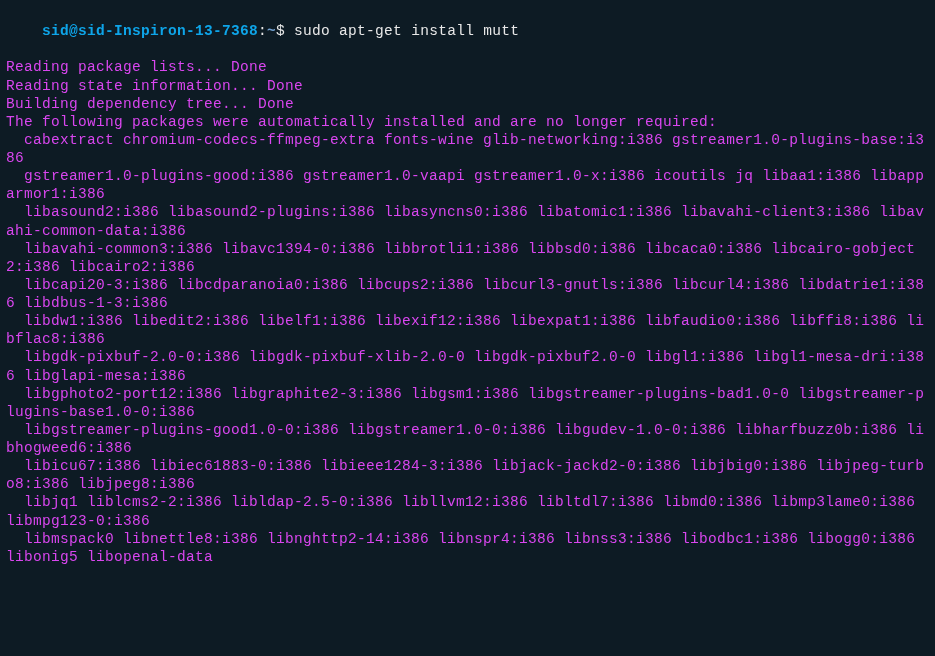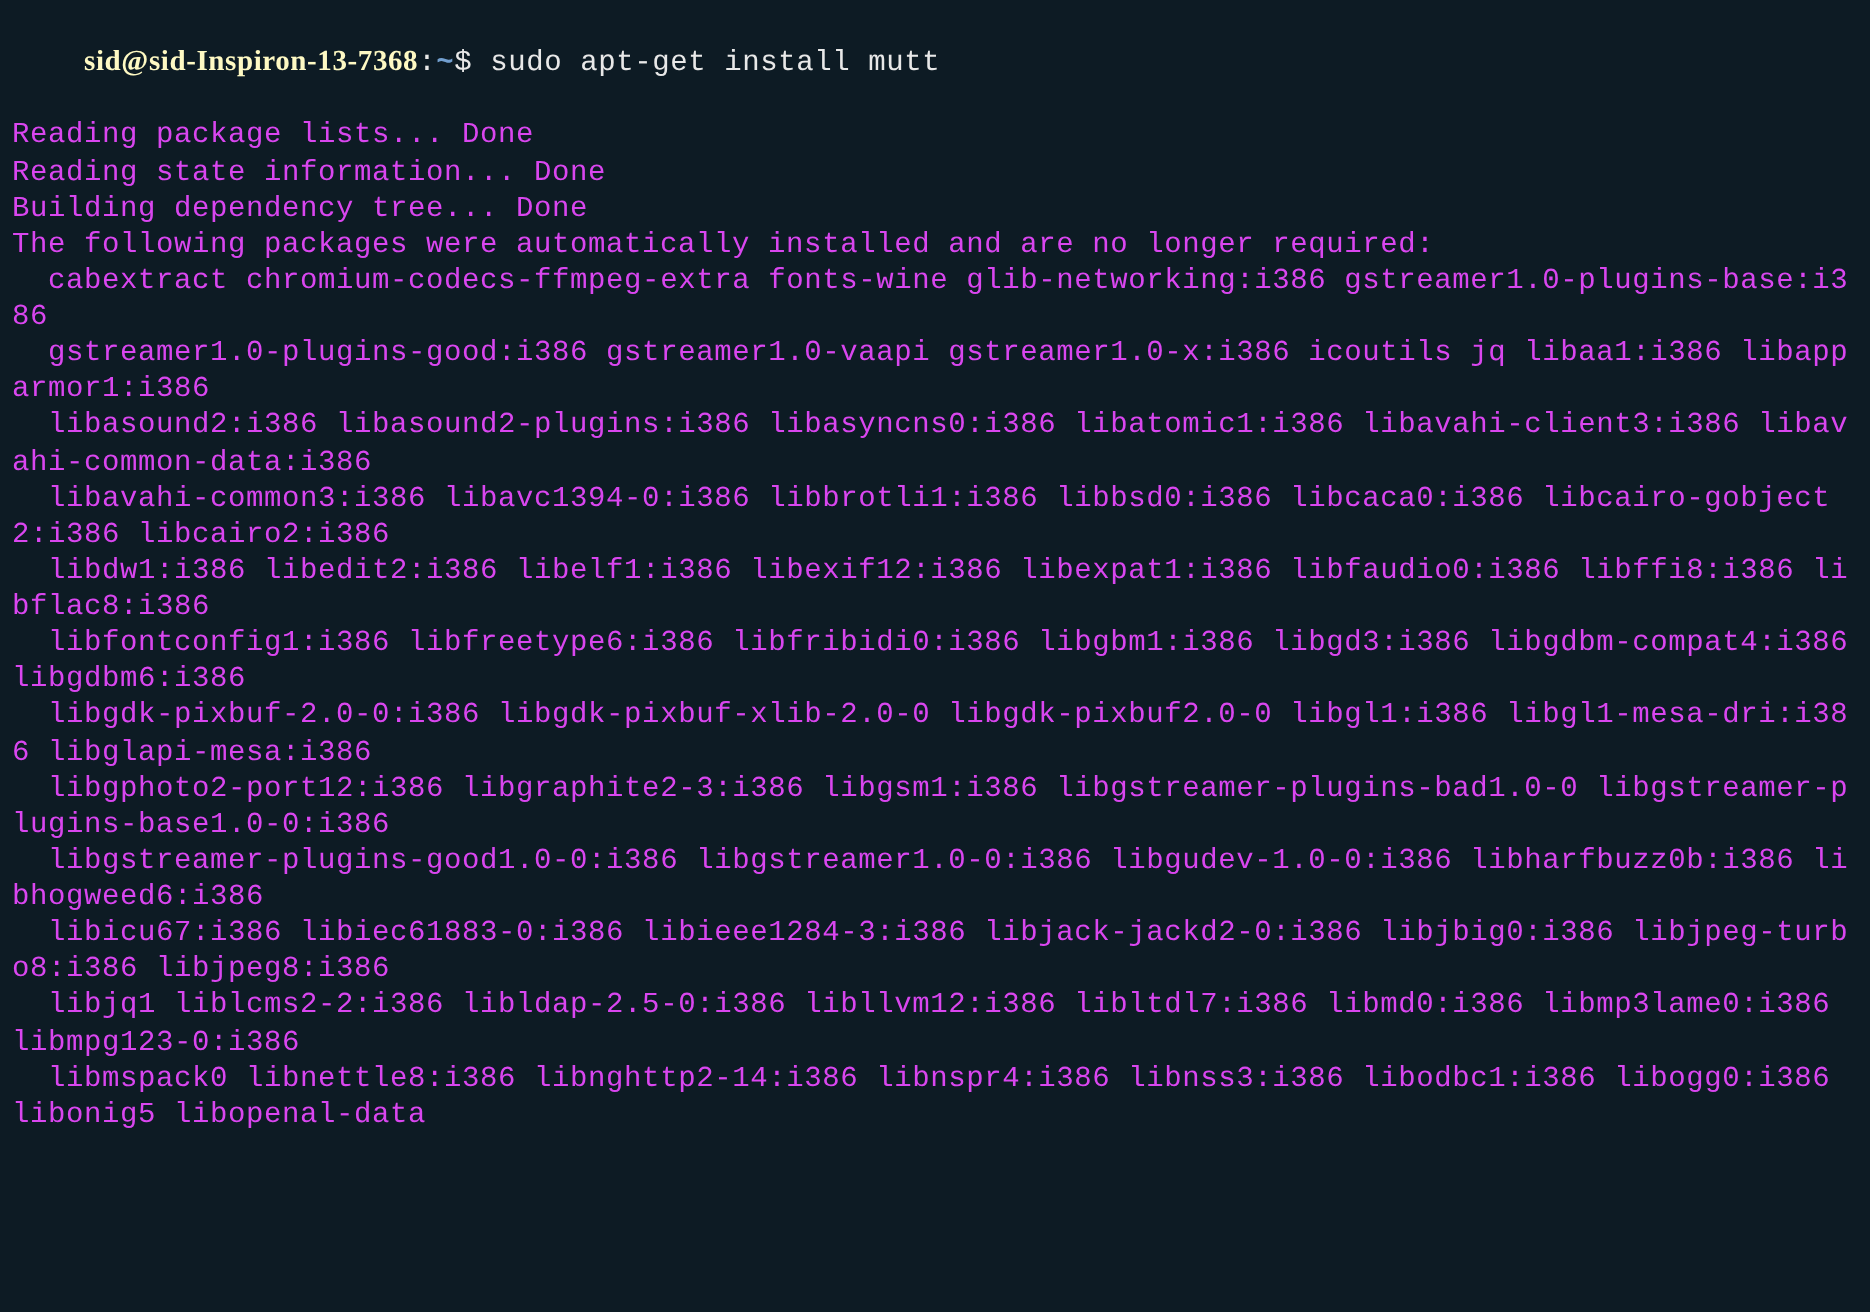--- a/index.html
+++ b/index.html
@@ -20,23 +20,22 @@
       letter-spacing: 0.3px;
     }
     .terminal {
       width: 100%;
     }
     .prompt-line {
       white-space: pre-wrap;
       word-break: break-all;
     }
     .user-host {
-      color: #fef9c3;
+      color: #0ea5e9;
       font-weight: bold;
-      font-family: Liberation Serif, serif;
     }
     .colon {
       color: #e8e8e8;
     }
     .path {
       color: #729fcf;
       font-weight: bold;
     }
     .dollar {
       color: #e8e8e8;
@@ -60,22 +59,22 @@
   </div>
   <div id="output-container">
       <div class="output-line">Reading package lists... Done</div>
       <div class="output-line">Reading state information... Done</div>
       <div class="output-line">Building dependency tree... Done</div>
       <div class="output-line">The following packages were automatically installed and are no longer required:</div>
       <div class="output-line">  cabextract chromium-codecs-ffmpeg-extra fonts-wine glib-networking:i386 gstreamer1.0-plugins-base:i386</div>
       <div class="output-line">  gstreamer1.0-plugins-good:i386 gstreamer1.0-vaapi gstreamer1.0-x:i386 icoutils jq libaa1:i386 libapparmor1:i386</div>
       <div class="output-line">  libasound2:i386 libasound2-plugins:i386 libasyncns0:i386 libatomic1:i386 libavahi-client3:i386 libavahi-common-data:i386</div>
       <div class="output-line">  libavahi-common3:i386 libavc1394-0:i386 libbrotli1:i386 libbsd0:i386 libcaca0:i386 libcairo-gobject2:i386 libcairo2:i386</div>
+      <div class="output-line">  libcapi20-3:i386 libcdparanoia0:i386 libcups2:i386 libcurl3-gnutls:i386 libcurl4:i386 libdatrie1:i386 libdbus-1-3:i386</div>
       <div class="output-line">  libdw1:i386 libedit2:i386 libelf1:i386 libexif12:i386 libexpat1:i386 libfaudio0:i386 libffi8:i386 libflac8:i386</div>
-      <div class="output-line">  libfontconfig1:i386 libfreetype6:i386 libfribidi0:i386 libgbm1:i386 libgd3:i386 libgdbm-compat4:i386 libgdbm6:i386</div>
       <div class="output-line">  libgdk-pixbuf-2.0-0:i386 libgdk-pixbuf-xlib-2.0-0 libgdk-pixbuf2.0-0 libgl1:i386 libgl1-mesa-dri:i386 libglapi-mesa:i386</div>
       <div class="output-line">  libgphoto2-port12:i386 libgraphite2-3:i386 libgsm1:i386 libgstreamer-plugins-bad1.0-0 libgstreamer-plugins-base1.0-0:i386</div>
       <div class="output-line">  libgstreamer-plugins-good1.0-0:i386 libgstreamer1.0-0:i386 libgudev-1.0-0:i386 libharfbuzz0b:i386 libhogweed6:i386</div>
       <div class="output-line">  libicu67:i386 libiec61883-0:i386 libieee1284-3:i386 libjack-jackd2-0:i386 libjbig0:i386 libjpeg-turbo8:i386 libjpeg8:i386</div>
       <div class="output-line">  libjq1 liblcms2-2:i386 libldap-2.5-0:i386 libllvm12:i386 libltdl7:i386 libmd0:i386 libmp3lame0:i386 libmpg123-0:i386</div>
       <div class="output-line">  libmspack0 libnettle8:i386 libnghttp2-14:i386 libnspr4:i386 libnss3:i386 libodbc1:i386 libogg0:i386 libonig5 libopenal-data</div>
     </div>
 </div>
 
 </body></html>

